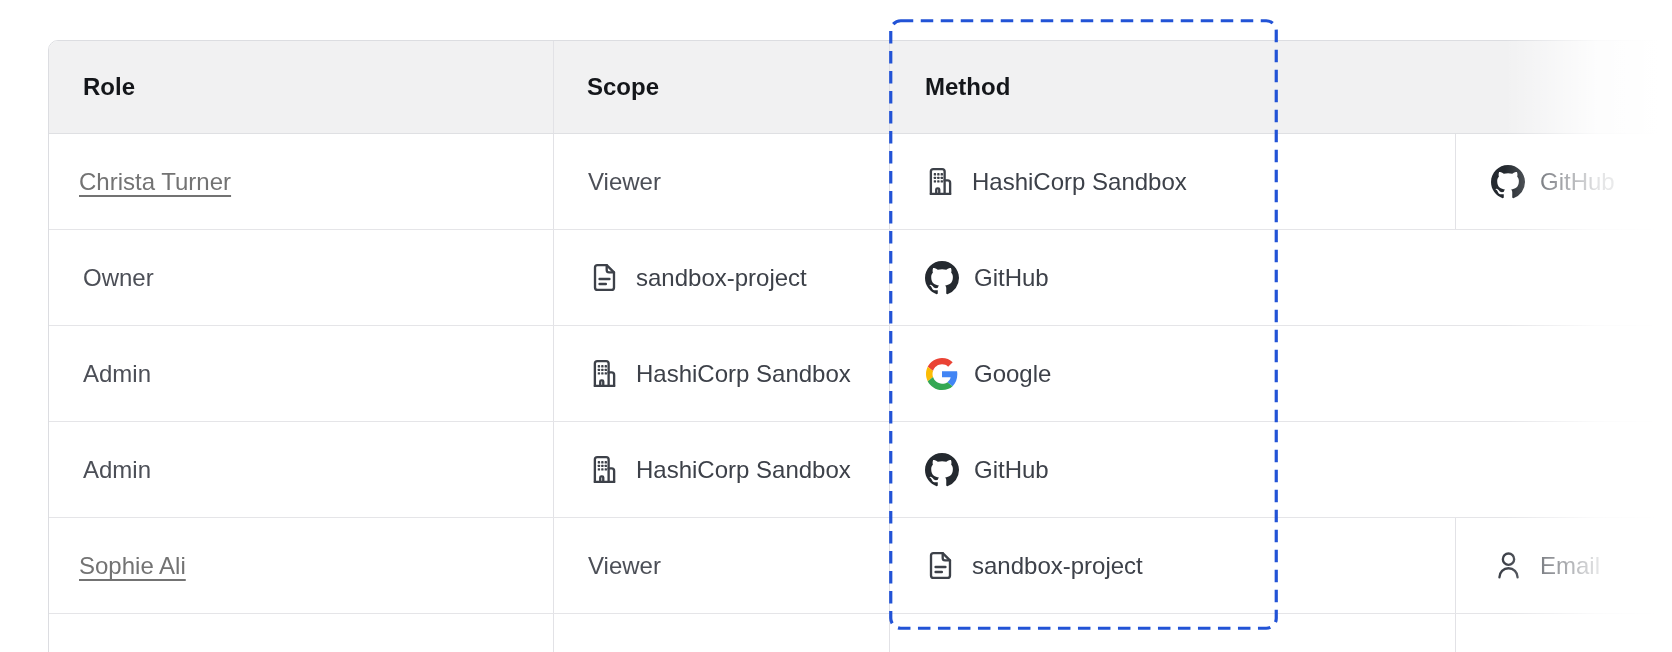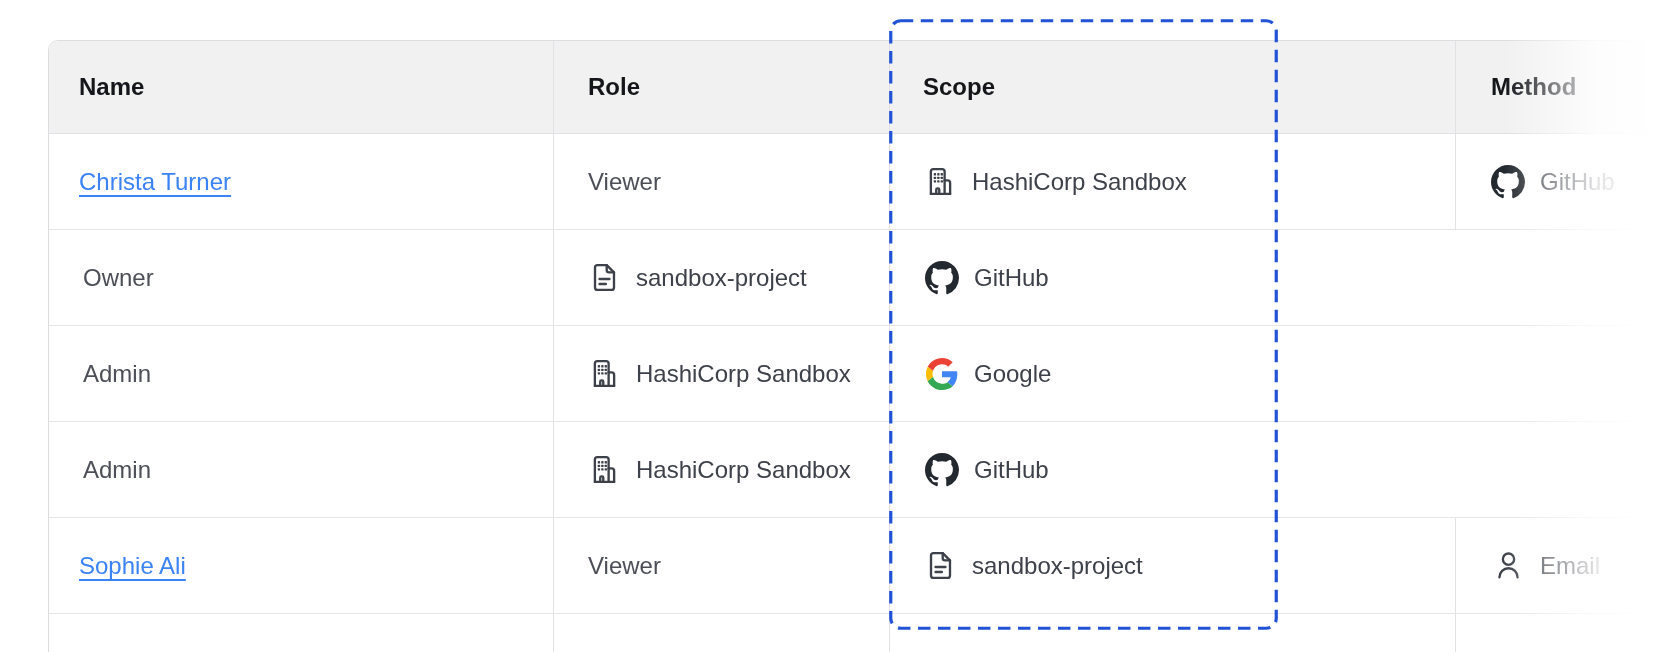--- a/index.html
+++ b/index.html
@@ -60,21 +60,21 @@
   .cell.last { border-right: none; }
   .cell.col-role   { padding-left: 34px; }
   .cell.col-scope  { padding-left: 33px; }
   .cell.col-method { padding-left: 35px; }
   .trow.header .cell {
     font-weight: 700;
     color: #14161a;
     font-size: 24px;
   }
   .name-link {
-    color: #3b82f6;
+    color: #737373;
     text-decoration: underline;
     text-decoration-thickness: 2px;
     text-underline-offset: 5px;
     cursor: pointer;
   }
   .role-text { color: #4c4f57; text-align: center; }
   .icon {
     display: inline-flex;
     align-items: center;
     justify-content: center;
@@ -105,21 +105,20 @@
     z-index: 6;
   }
 </style>
 </head>
 <body>
 
 <div class="stage">
 
   <div class="members-table">
     <div class="trow header">
-      <div class="cell col-name">Name</div>
       <div class="cell col-role">Role</div>
       <div class="cell col-scope">Scope</div>
       <div class="cell col-method last">Method</div>
     </div>
 
     <div>
         <div class="trow body-row">
     <div class="cell col-name">
       <a class="name-link">Christa Turner</a>
     </div>

